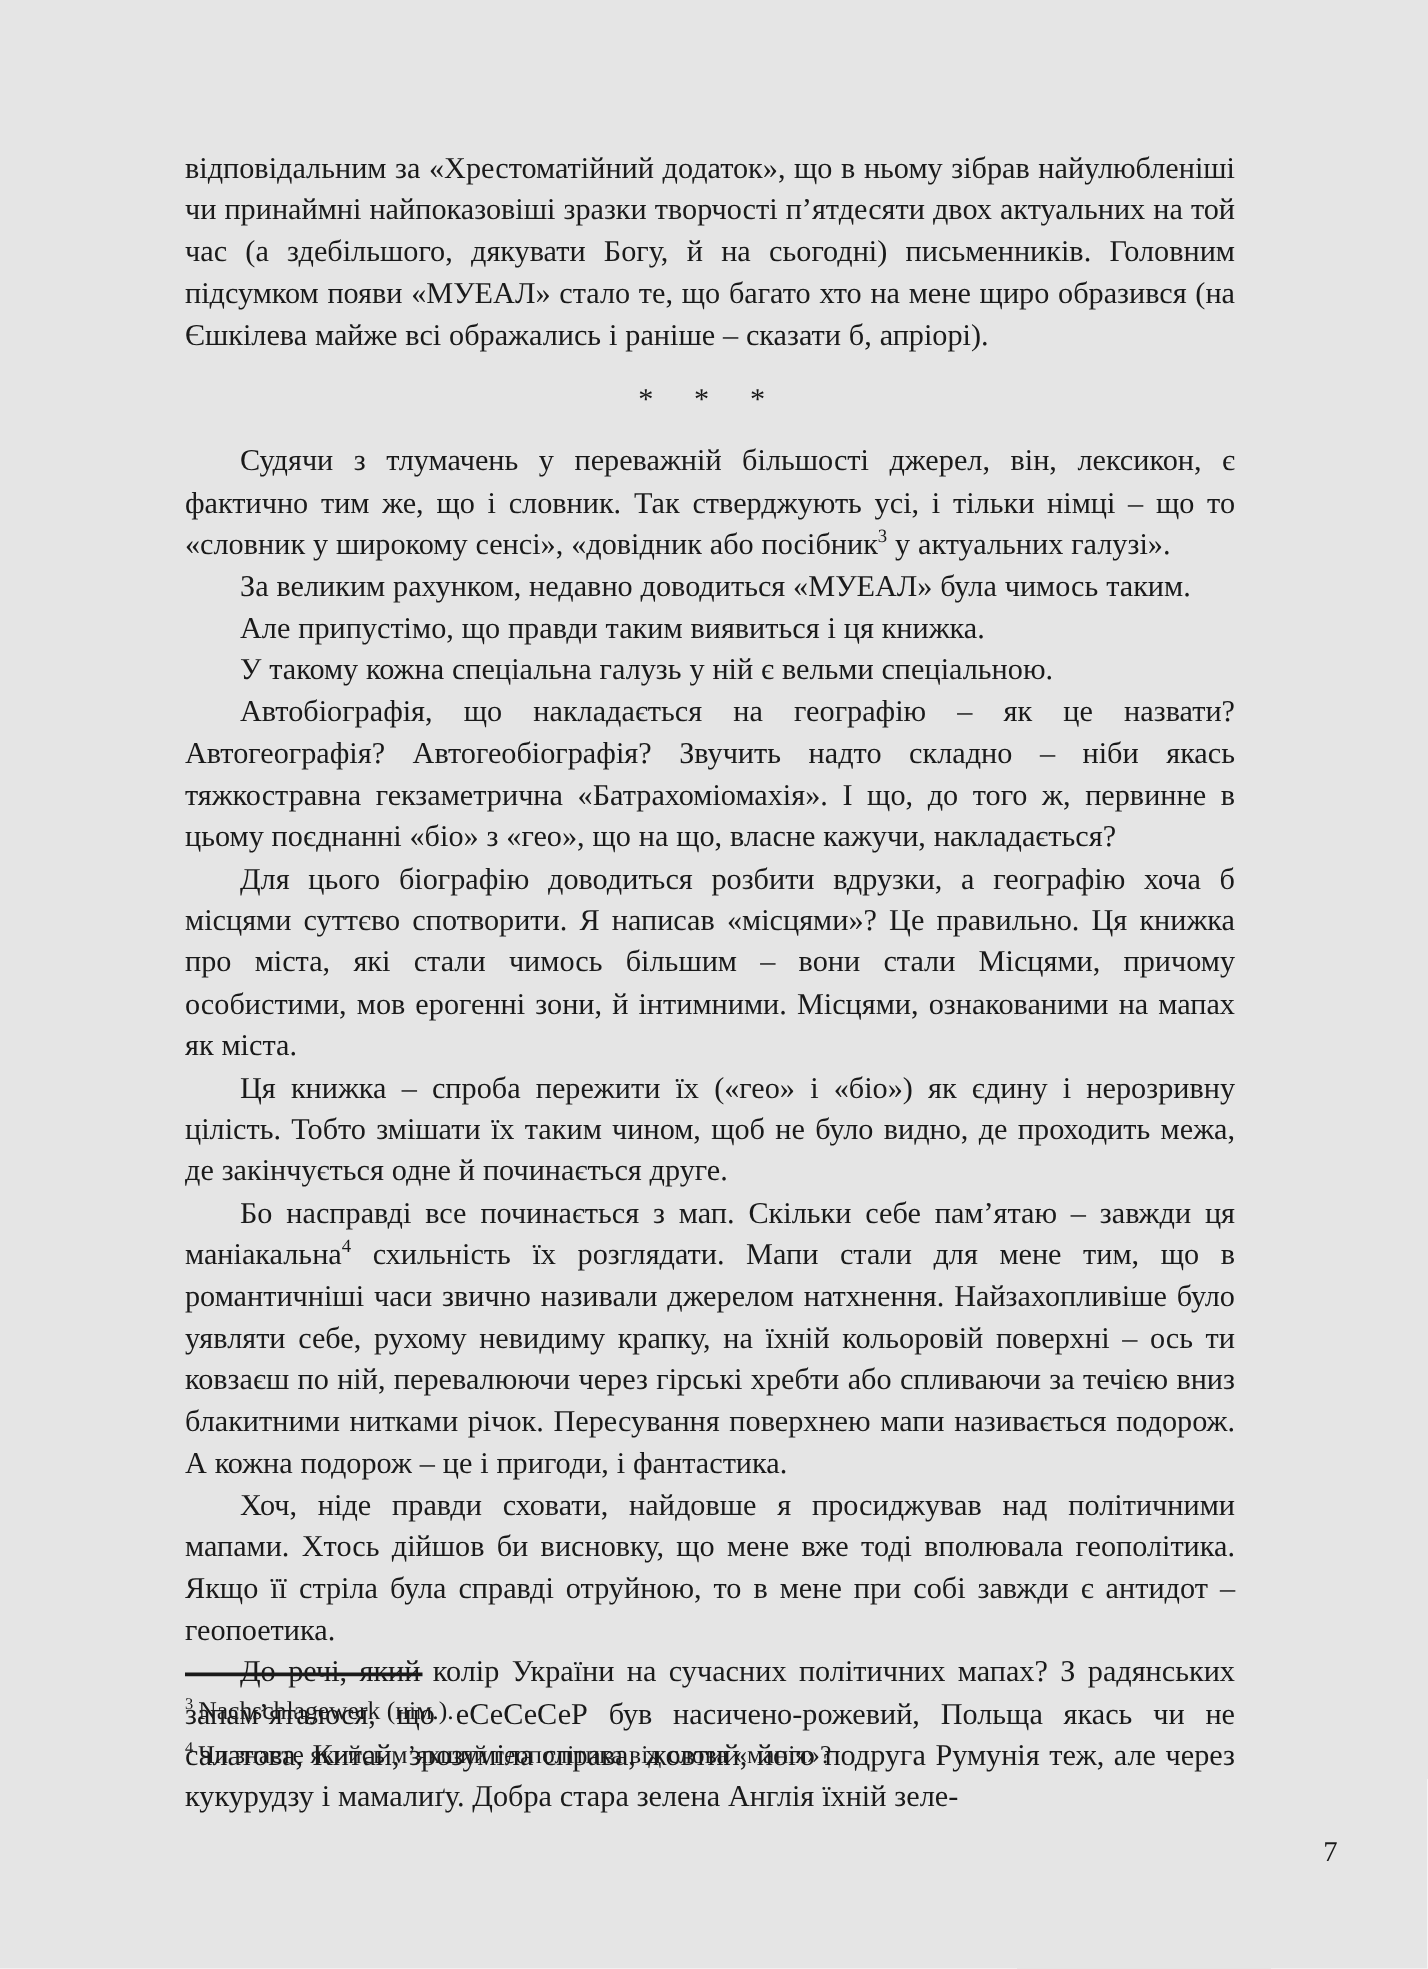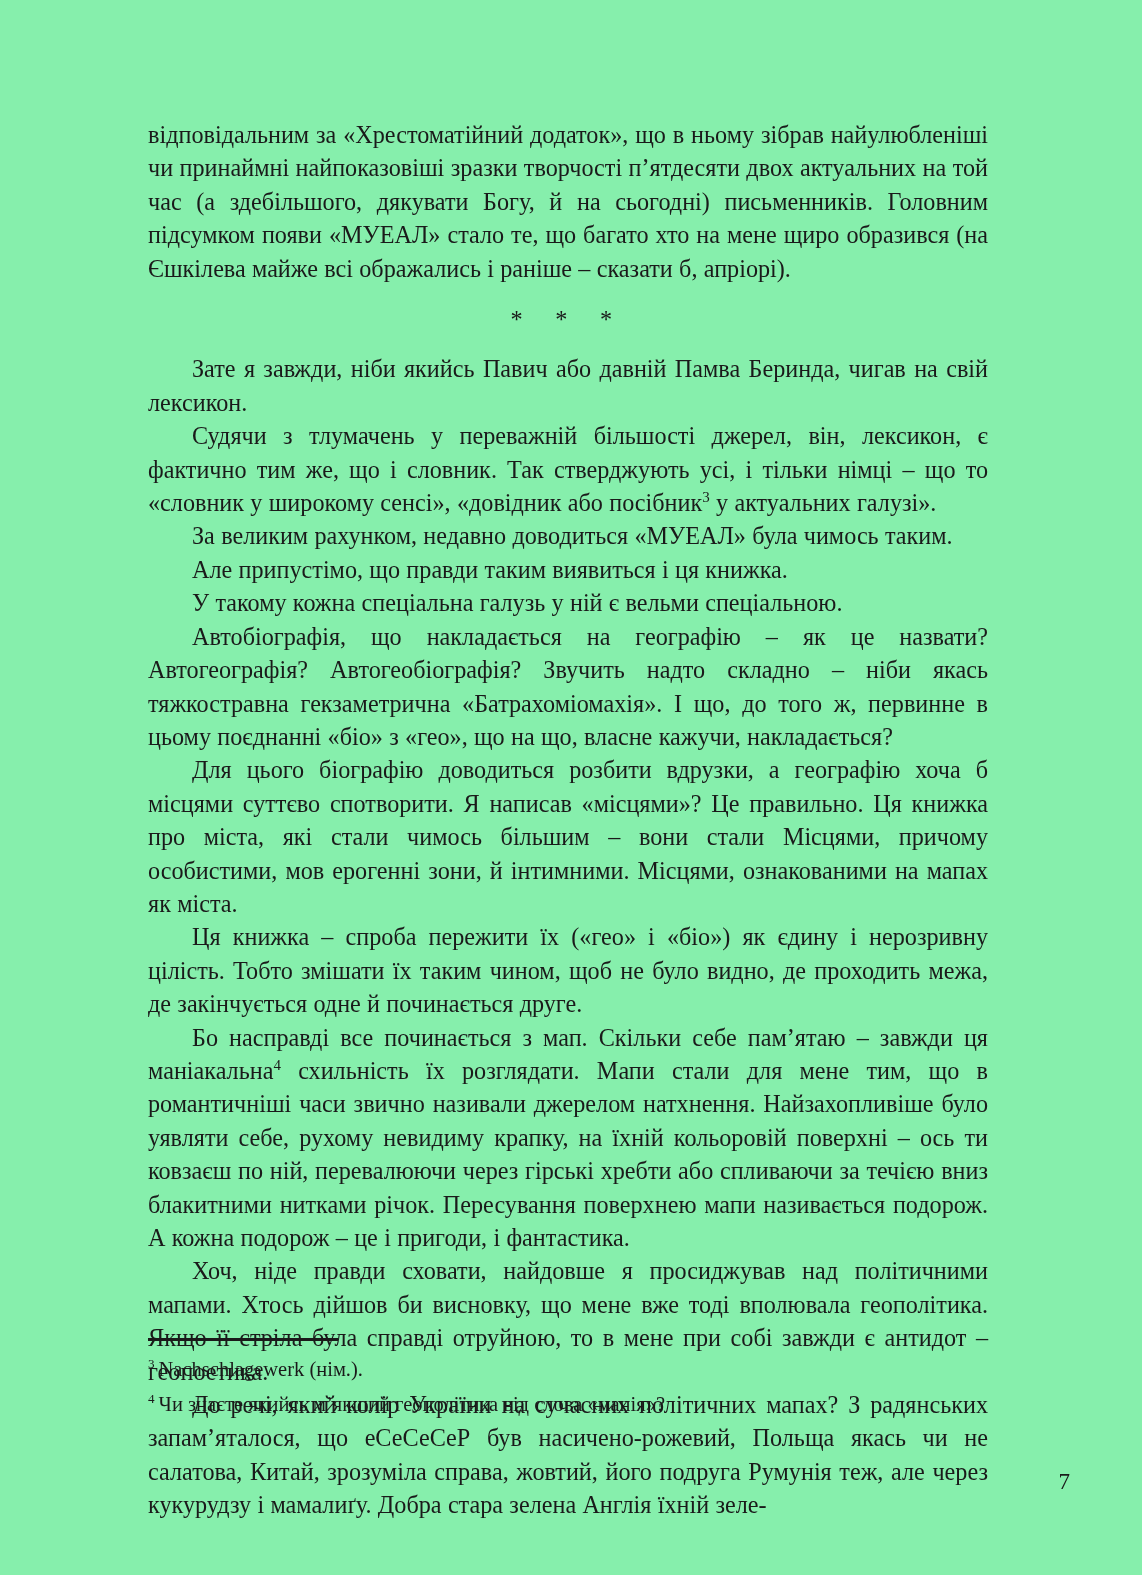--- a/index.html
+++ b/index.html
@@ -10,21 +10,21 @@
   }
   body {
     font-family: "Liberation Serif", "DejaVu Serif", serif;
     color: #1a1a1a;
   }
   .page {
     position: relative;
     width: 1142px;
     height: 1575px;
     margin: 0 auto;
-    background: #86efac;
+    background: #e5e5e5;
     overflow: hidden;
     box-sizing: border-box;
   }
   .text-block {
     position: absolute;
     left: 148px;
     top: 118px;
     width: 840px;
   }
   p.body-par {
@@ -92,21 +92,20 @@
 <body>
 
 <div class="page">
 
   <div class="text-block">
 
     <p class="body-par no-indent">відповідальним за «Хрестоматійний додаток», що в ньому зібрав найулюбленіші чи принаймні найпоказовіші зразки творчості п’ятдесяти двох актуальних на той час (а здебільшого, дякувати Богу, й на сьогодні) письменників. Головним підсумком появи «МУЕАЛ» стало те, що багато хто на мене щиро образився (на Єшкілева майже всі ображались і раніше – сказати б, апріорі).</p>
 
     <p class="sep">*  *  *</p>
 
-    <p class="body-par">Зате я завжди, ніби якийсь Павич або давній Памва Беринда, чигав на свій лексикон.</p>
 
     <p class="body-par"><span>Судячи з тлумачень у переважній більшості джерел, він, лексикон, є фактично тим же, що і словник. Так стверджують усі, і тільки німці – що то «словник у широкому сенсі», «довідник або посібник</span><sup class="fn-ref">3</sup><span> у актуальних галузі».</span></p>
 
     <p class="body-par">За великим рахунком, недавно доводиться «МУЕАЛ» була чимось таким.</p>
     <p class="body-par">Але припустімо, що правди таким виявиться і ця книжка.</p>
     <p class="body-par">У такому кожна спеціальна галузь у ній є вельми спеціальною.</p>
     <p class="body-par">Автобіографія, що накладається на географію – як це назвати? Автогеографія? Автогеобіографія? Звучить надто складно – ніби якась тяжкостравна гекзаметрична «Батрахоміомахія». І що, до того ж, первинне в цьому поєднанні «біо» з «гео», що на що, власне кажучи, накладається?</p>
     <p class="body-par">Для цього біографію доводиться розбити вдрузки, а географію хоча б місцями суттєво спотворити. Я написав «місцями»? Це правильно. Ця книжка про міста, які стали чимось більшим – вони стали Місцями, причому особистими, мов ерогенні зони, й інтимними. Місцями, ознакованими на мапах як міста.</p>
     <p class="body-par">Ця книжка – спроба пережити їх («гео» і «біо») як єдину і нерозривну цілість. Тобто змішати їх таким чином, щоб не було видно, де проходить межа, де закінчується одне й починається друге.</p>
 

